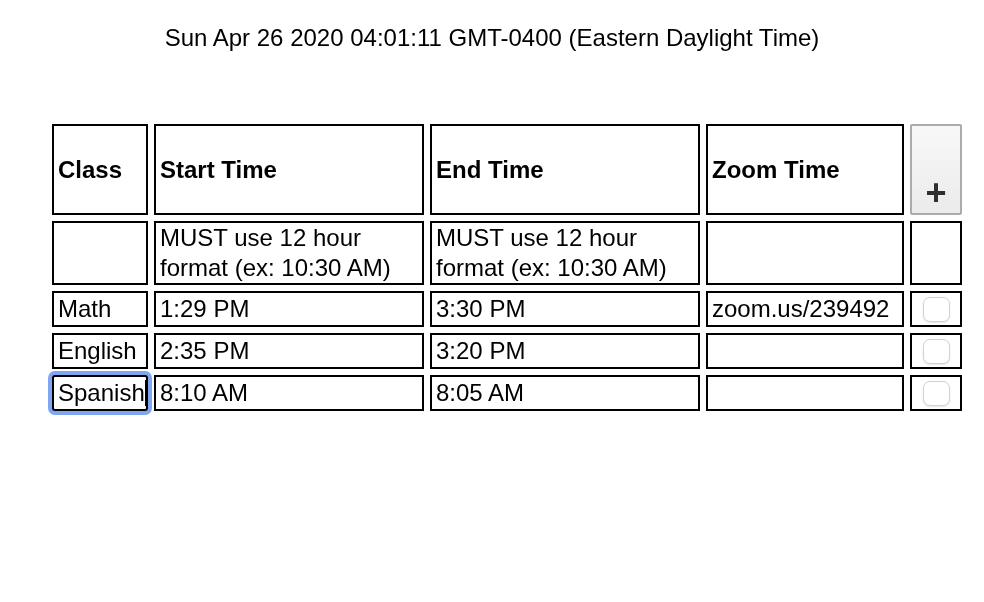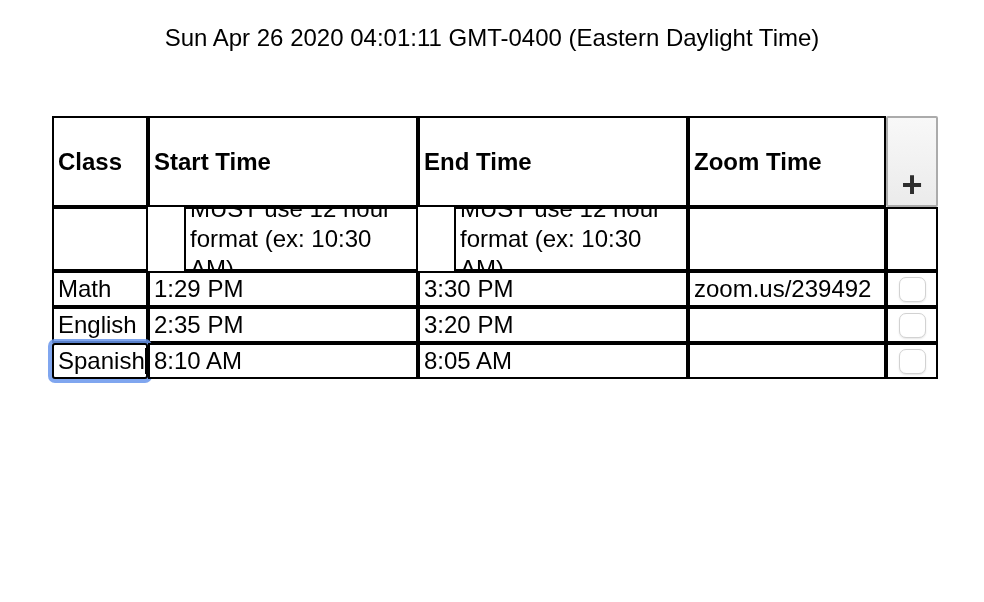--- a/index.html
+++ b/index.html
@@ -22,42 +22,42 @@
     left: 0;
     width: 100%;
     text-align: center;
     font-size: 24px;
     font-weight: 400;
     letter-spacing: 0;
   }
   .schedule {
     position: absolute;
     left: 52px;
-    top: 116px;
+    top: 124px;
     display: grid;
     grid-template-columns: 96px 270px 270px 198px 52px;
     grid-template-rows: 91px 64px 36px 36px 36px;
+    gap: 6px;
   }
   .cell {
     box-sizing: border-box;
     border: 2px solid #000000;
     background: #ffffff;
     display: flex;
     align-items: center;
     padding: 0 2px 0 4px;
     font-size: 24px;
     line-height: 28px;
     white-space: nowrap;
     overflow: hidden;
   }
   .hdr { font-weight: 700; }
   .wrap {
     white-space: normal;
     line-height: 30px;
-    margin-left: 36px;
   }
   .btn-slot {
     box-sizing: border-box;
     padding: 0;
   }
   .add-btn {
     width: 52px;
     height: 91px;
     box-sizing: border-box;
     border: 2px solid #ababab;

